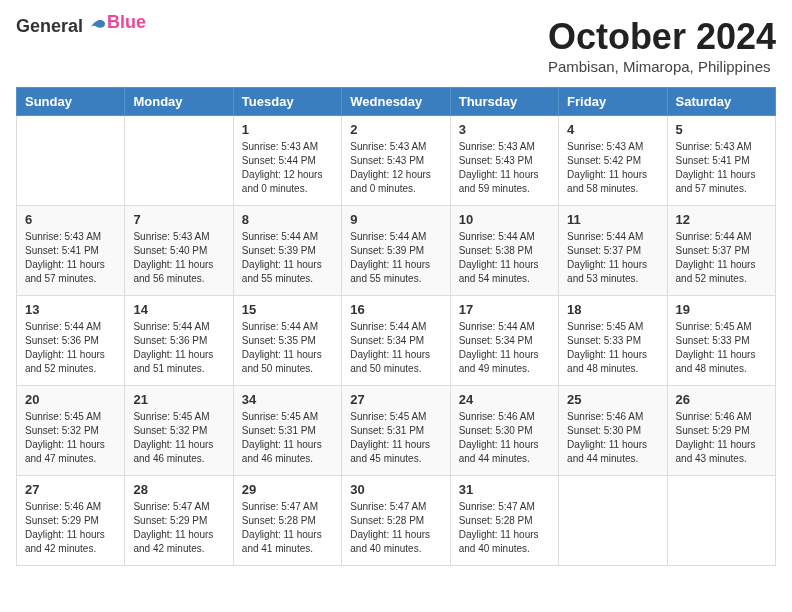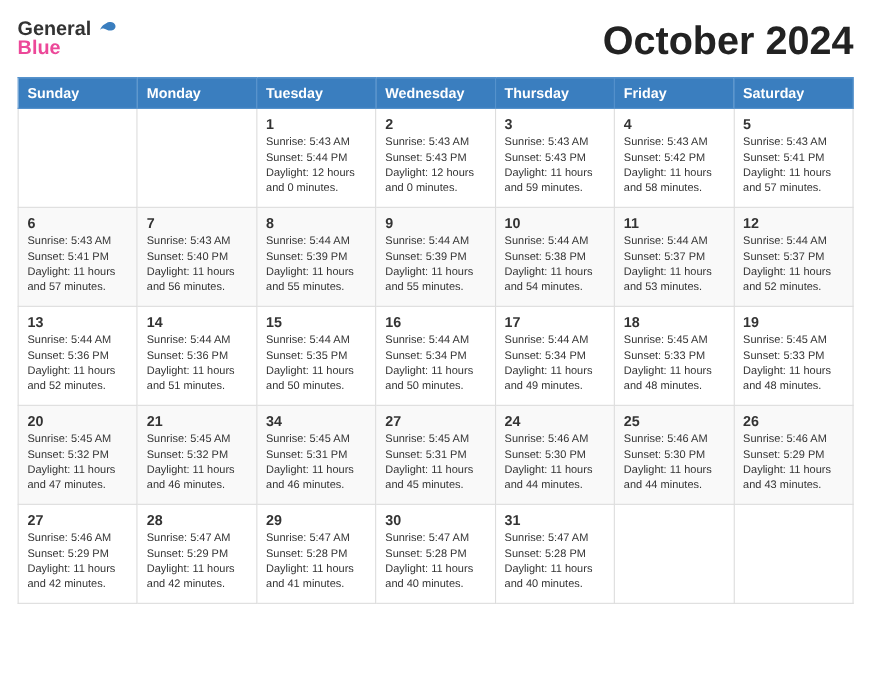--- a/index.html
+++ b/index.html
@@ -11,21 +11,21 @@
       padding: 16px;
     }
     .header {
       display: flex;
       justify-content: space-between;
       align-items: flex-start;
       margin-bottom: 12px;
     }
     .logo {
       display: flex;
-      flex-direction: column;
+      flex-direction: row;
       align-items: flex-start;
     }
     .logo-text {
       display: flex;
       align-items: center;
       gap: 2px;
     }
     .title-block {
       text-align: left;
     }
@@ -89,20 +89,21 @@
     <div class="logo-text">
       <span style="font-size:18px;font-weight:bold;color:#333;">General</span>
       <svg width="20" height="20" viewBox="0 0 20 20" style="margin-left:2px;">
         <path d="M10 4 C12 2, 18 3, 18 7 C18 10, 14 12, 10 10 C8 9, 6 8, 4 10 C6 6, 8 5, 10 4Z" fill="#3a7ebf"></path>
       </svg>
     </div>
     <span style="font-size:18px;font-weight:bold;color:#ec4899;margin-top:-4px;">Blue</span>
   </div>
   <div class="title-block">
     <div class="month-title">October 2024</div>
+    <div class="location">Pambisan, Mimaropa, Philippines</div>
   </div>
 </div>
 
 <table class="calendar-table">
   <thead>
     <tr>
       <th>Sunday</th>
       <th>Monday</th>
       <th>Tuesday</th>
       <th>Wednesday</th>

